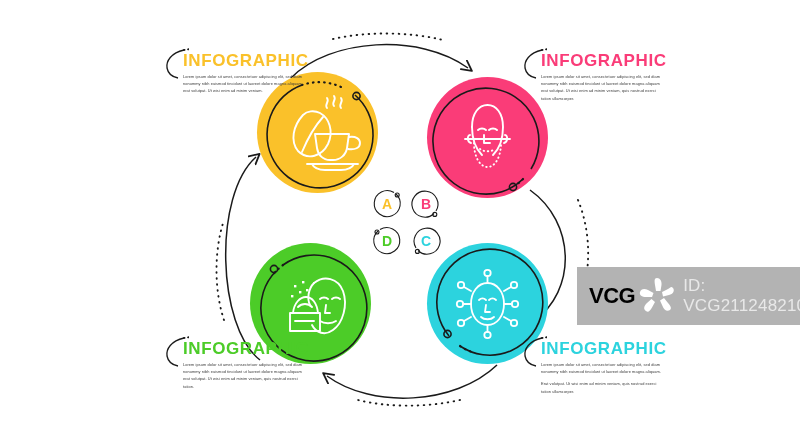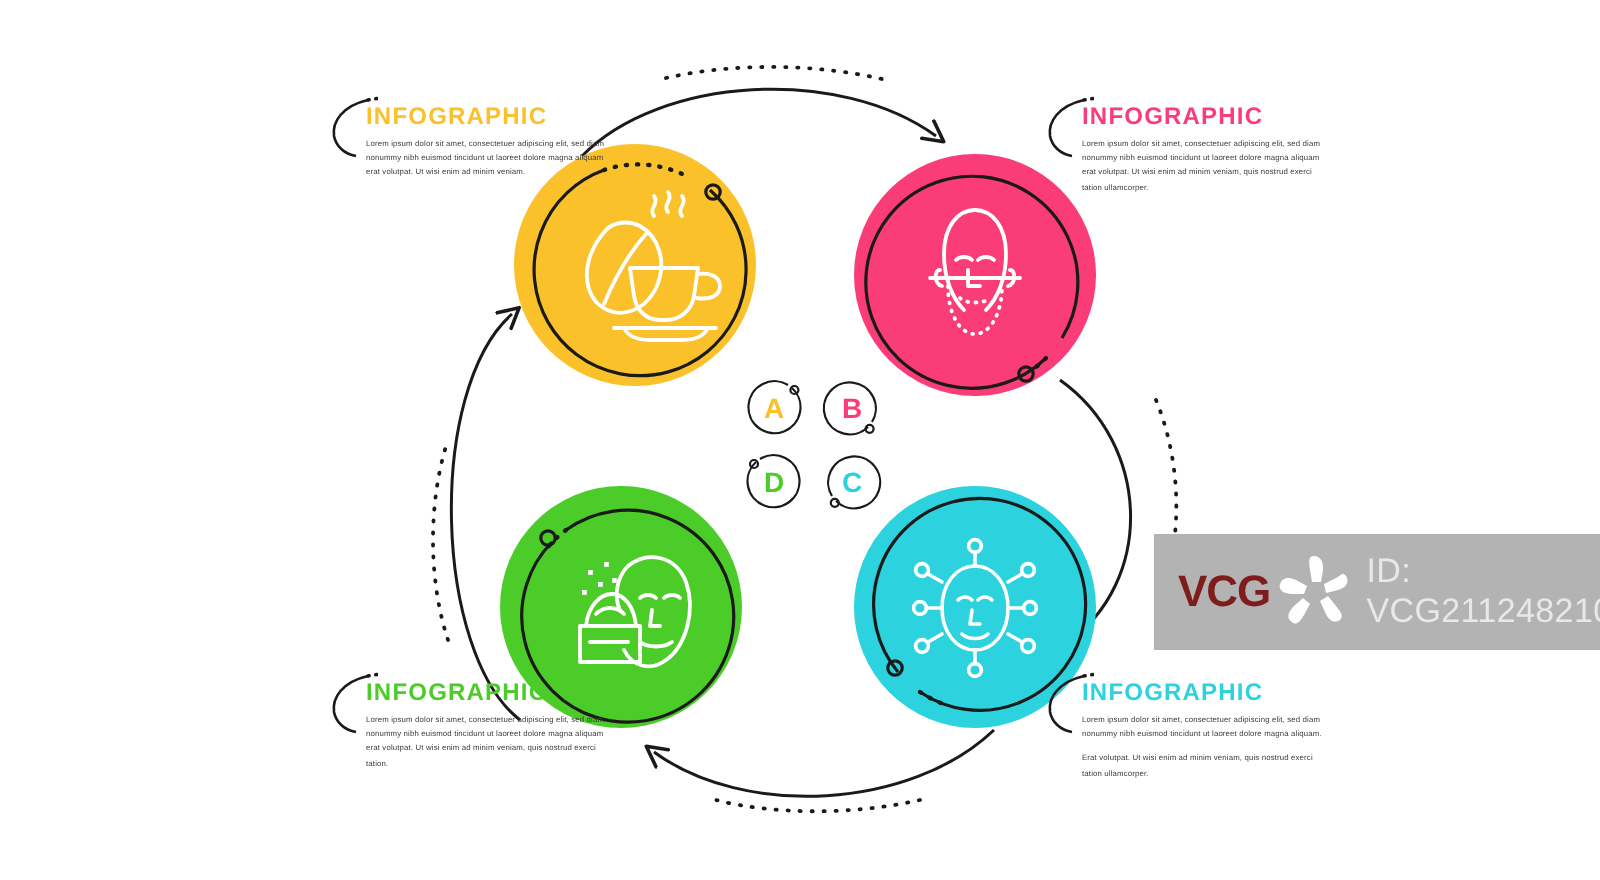--- a/index.html
+++ b/index.html
@@ -10,21 +10,21 @@
     overflow:hidden;
     position:relative;
   }
   #stage{position:absolute;left:0;top:0;width:800px;height:440px;}
 
   
   .txtblock{position:absolute;width:120px;}
   .tb-head{
     font-family:"Liberation Sans", sans-serif;
     font-weight:bold;
-    font-size:12px;
+    font-size:17px;
     letter-spacing:.6px;
     line-height:1;
     margin:0 0 4px 0;
     white-space:nowrap;
   }
   .tb-body{
     font-size:3.9px;
     line-height:1.85;
     color:#3a3a3a;
     margin:0;
@@ -79,21 +79,21 @@
   
   #arrows{position:absolute;left:0;top:0;width:800px;height:440px;pointer-events:none;}
 
   
   #watermark{
     position:absolute;left:577px;top:267px;width:223px;height:58px;
     background:#b3b3b3;
     display:flex;align-items:center;
   }
   #wm-logo{
-    font-size:22px;font-weight:bold;color:#7f1d1d;
+    font-size:22px;font-weight:bold;color:#000000;
     font-family:"Liberation Sans", sans-serif;
     margin-left:12px;letter-spacing:-.5px;line-height:1;
   }
   #wm-mark{position:relative;width:42px;height:42px;margin-left:2px;}
   #wm-id{
     font-size:17px;color:#e8e8e8;margin-left:4px;
     font-family:"Liberation Sans", sans-serif;letter-spacing:.2px;
   }
 </style>
 </head>

